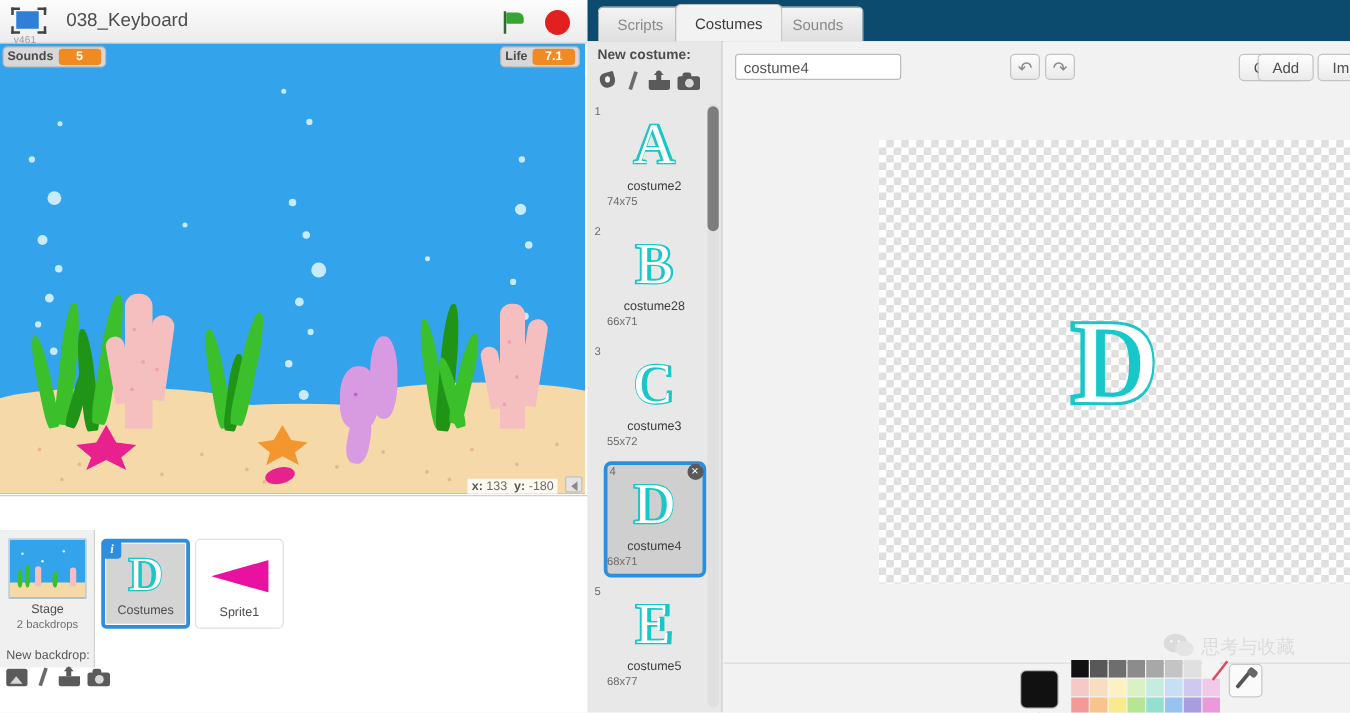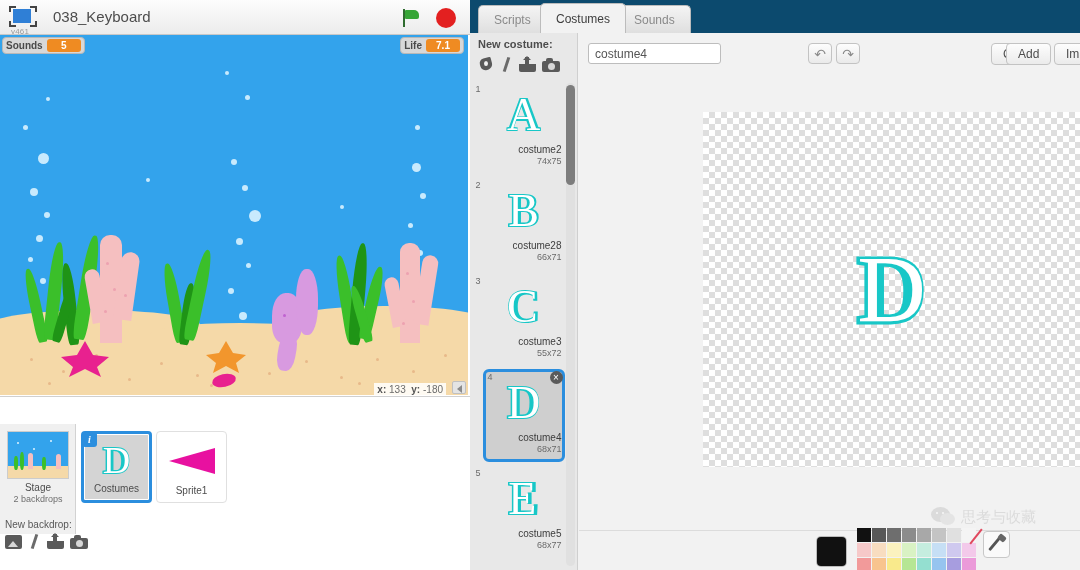--- a/index.html
+++ b/index.html
@@ -196,22 +196,22 @@
     position: absolute; left: 0; top: 48px; right: 0; bottom: 0; overflow: hidden;
   }
   .costume-item {
     position: relative; width: 82px; margin: 0 auto 3px; padding: 2px 0 4px;
     border-radius: 6px; border: 3px solid transparent; cursor: pointer;
   }
   .costume-item.selected { background: #cfcfcf; border-color: #2b8ede; }
   .costume-item .cnum { position: absolute; left: -10px; top: 0px; font-size: 9px; color: #6a6a6a; }
   .costume-item.selected .cnum { left: 2px; top: 0; }
   .costume-item .cthumb { height: 58px; display: flex; align-items: center; justify-content: center; }
-  .costume-item .cname { text-align: right; font-size: 10px; color: #3d3d3d; line-height: 12px; }
-  .costume-item .csize { text-align: right; font-size: 9px; color: #6a6a6a; line-height: 11px; }
+  .costume-item .cname { text-align: center; font-size: 10px; color: #3d3d3d; line-height: 12px; }
+  .costume-item .csize { text-align: left; font-size: 9px; color: #6a6a6a; line-height: 11px; }
   .costume-item .del-badge {
     position: absolute; right: -1px; top: -1px; width: 13px; height: 13px; border-radius: 50%;
     background: #5a5a5a; color: #fff; font-size: 10px; line-height: 13px; text-align: center;
   }
   .letter-glyph {
     font-family: "Liberation Serif", serif; font-size: 46px; font-weight: bold;
     color: #18c7c7; position: relative; line-height: 1;
     -webkit-text-stroke: 2px #18c7c7;
   }
   .letter-inner {

